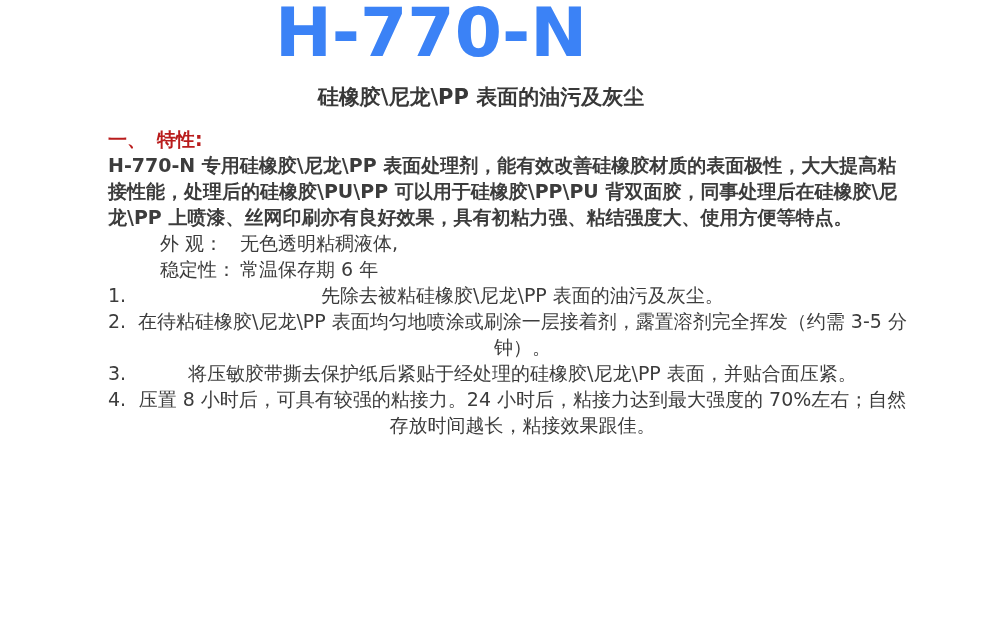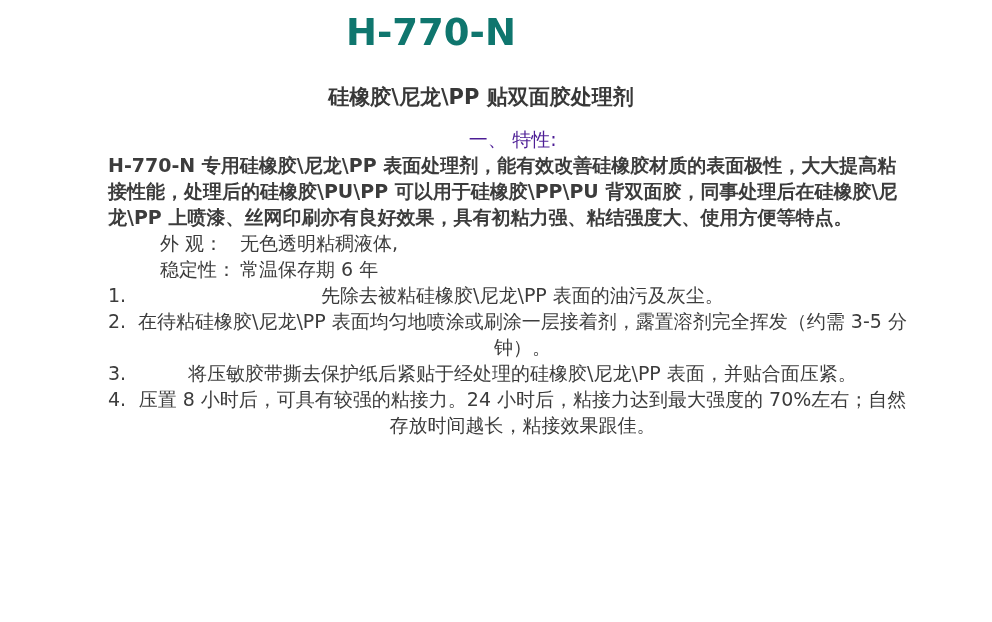--- a/index.html
+++ b/index.html
@@ -15,44 +15,43 @@
     color: #3c3c3c;
   }
   .page {
     width: 992px;
     height: 622px;
     background: #ffffff;
   }
   .title {
     margin: 2px 130px 0 0;
     text-align: center;
-    font-size: 37px;
+    font-size: 68px;
     line-height: 62px;
     font-weight: 700;
-    color: #0f766e;
+    color: #3b82f6;
     font-family: "DejaVu Sans", "Liberation Sans", sans-serif;
   }
   .subtitle {
     margin: 20px 30px 0 0;
     text-align: center;
     font-size: 21px;
     line-height: 26px;
     font-weight: 700;
     color: #383838;
   }
   .content {
     margin: 16px 80px 0 108px;
     font-size: 19px;
     line-height: 26px;
     color: #3c3c3c;
   }
   .heading {
-    font-weight: 400;
-    color: #4c1d95;
-    text-align: center;
+    font-weight: 700;
+    color: #b91c1c;
   }
   .heading .hnum {
     display: inline-block;
     width: 49px;
   }
   .para {
     margin: 0;
     text-align: left;
     font-weight: bold;
   }
@@ -75,21 +74,21 @@
     text-align: center;
   }
 </style>
 </head>
 <body>
 
 <div class="page">
 
   <h1 class="title">H-770-N</h1>
 
-  <h2 class="subtitle">硅橡胶\尼龙\PP 贴双面胶处理剂</h2>
+  <h2 class="subtitle">硅橡胶\尼龙\PP 表面的油污及灰尘</h2>
 
   <div class="content">
 
     <div class="heading">
       <span class="hnum">一、</span><span class="hlabel">特性:</span>
     </div>
     <p class="para">H-770-N 专用硅橡胶\尼龙\PP 表面处理剂，能有效改善硅橡胶材质的表面极性，大大提高粘接性能，处理后的硅橡胶\PU\PP 可以用于硅橡胶\PP\PU 背双面胶，同事处理后在硅橡胶\尼龙\PP 上喷漆、丝网印刷亦有良好效果，具有初粘力强、粘结强度大、使用方便等特点。</p>
 
 
     <div class="prop-row">

